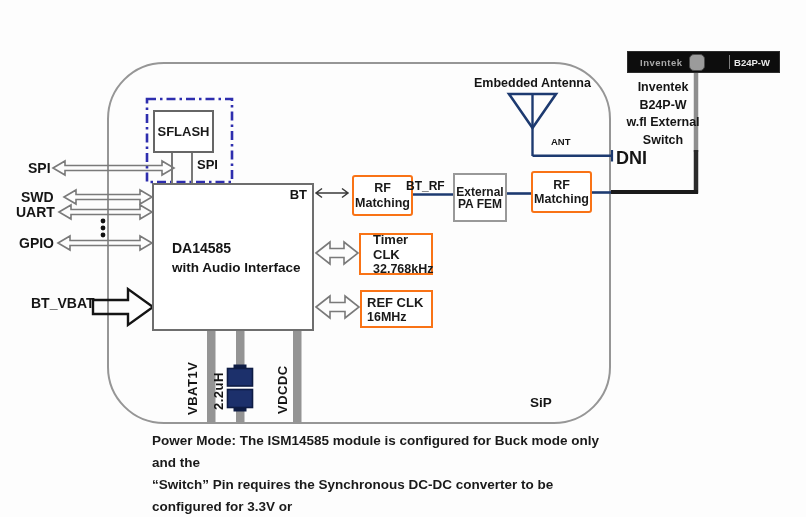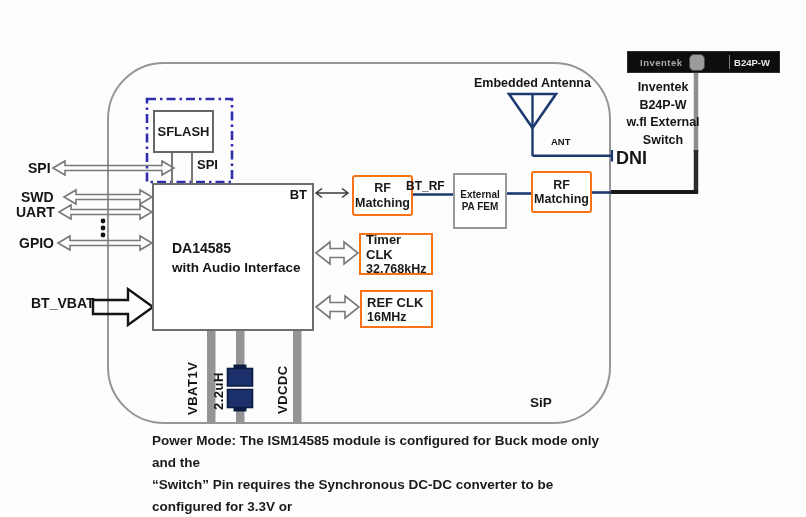--- a/index.html
+++ b/index.html
@@ -111,30 +111,30 @@
     <div class="lbl" style="right:5px; top:2px; font-size:13px;">BT</div>
     <div class="lbl" style="left:18px; top:55px; font-size:14px;">DA14585</div>
     <div class="lbl" style="left:18px; top:75px; font-size:13.5px;">with Audio Interface</div>
   </div>
 
   <div class="box rounded" style="left:352px; top:175px; width:61px; height:41px; font-size:12.5px; line-height:14.5px;">
     <div>RF</div>
     <div>Matching</div>
   </div>
   <div class="lbl" style="left:406px; top:179px; font-size:12px;">BT_RF</div>
-  <div class="box" style="left:453px; top:173px; width:54px; height:56px; font-size:10px; line-height:12px; border-color:#999;">
+  <div class="box" style="left:453px; top:173px; width:54px; height:49px; font-size:12px; line-height:12px; border-color:#999;">
     <div>External</div>
     <div>PA FEM</div>
   </div>
   <div class="box rounded" style="left:531px; top:171px; width:61px; height:42px; font-size:12.5px; line-height:14.5px;">
     <div>RF</div>
     <div>Matching</div>
   </div>
 
-  <div class="box" style="left:359px; top:233px; width:74px; height:42px; align-items:flex-start; text-align:left; padding-left:5px;">
+  <div class="box" style="left:359px; top:233px; width:74px; height:42px; align-items:flex-start; text-align:left; padding-left:12px;">
     <div style="font-size:13px;">Timer CLK</div>
     <div style="font-size:12.5px;">32.768kHz</div>
   </div>
   <div class="box" style="left:360px; top:290px; width:73px; height:38px; align-items:flex-start; text-align:left; padding-left:5px;">
     <div style="font-size:13px;">REF CLK</div>
     <div style="font-size:12.5px;">16MHz</div>
   </div>
 
   <div class="lbl" style="left:460px; top:76px; width:145px; text-align:center; font-size:12.5px;">Embedded Antenna</div>
   <div class="lbl" style="left:551px; top:136px; font-size:9.5px;">ANT</div>

